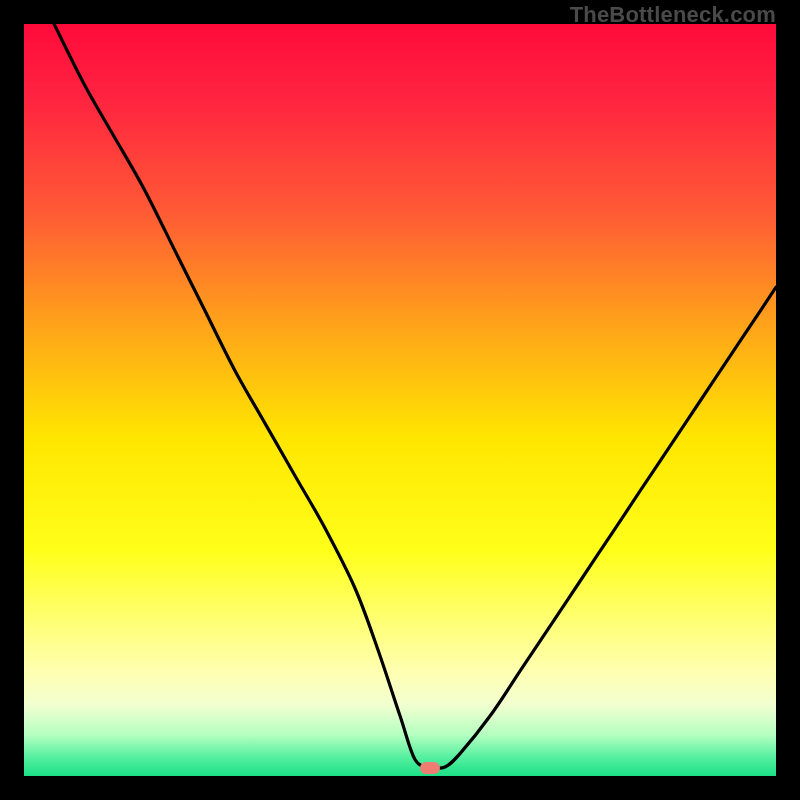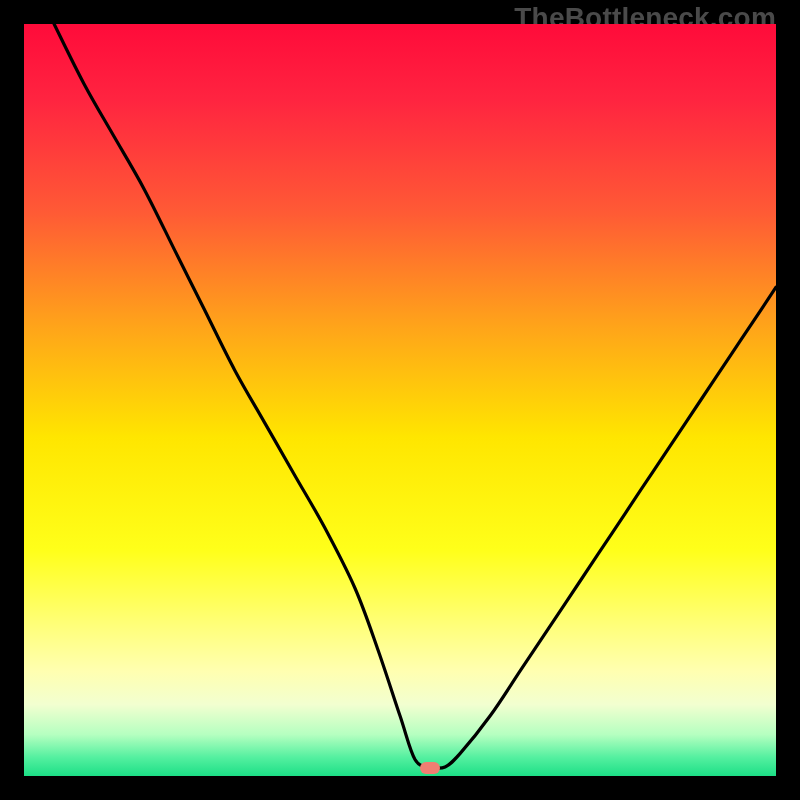--- a/index.html
+++ b/index.html
@@ -25,21 +25,21 @@
     left: 24px;
     width: 752px;
     height: 752px;
     overflow: hidden;
   }
   .watermark {
     position: absolute;
     top: 2px;
     right: 24px;
     color: #4a4a4a;
-    font-size: 28px;
+    font-size: 22px;
     font-weight: 600;
     letter-spacing: 0.2px;
   }
   .marker {
     position: absolute;
     width: 20px;
     height: 12px;
     border-radius: 6px;
     background: #ef7e72;
     transform: translate(-50%, -50%);

